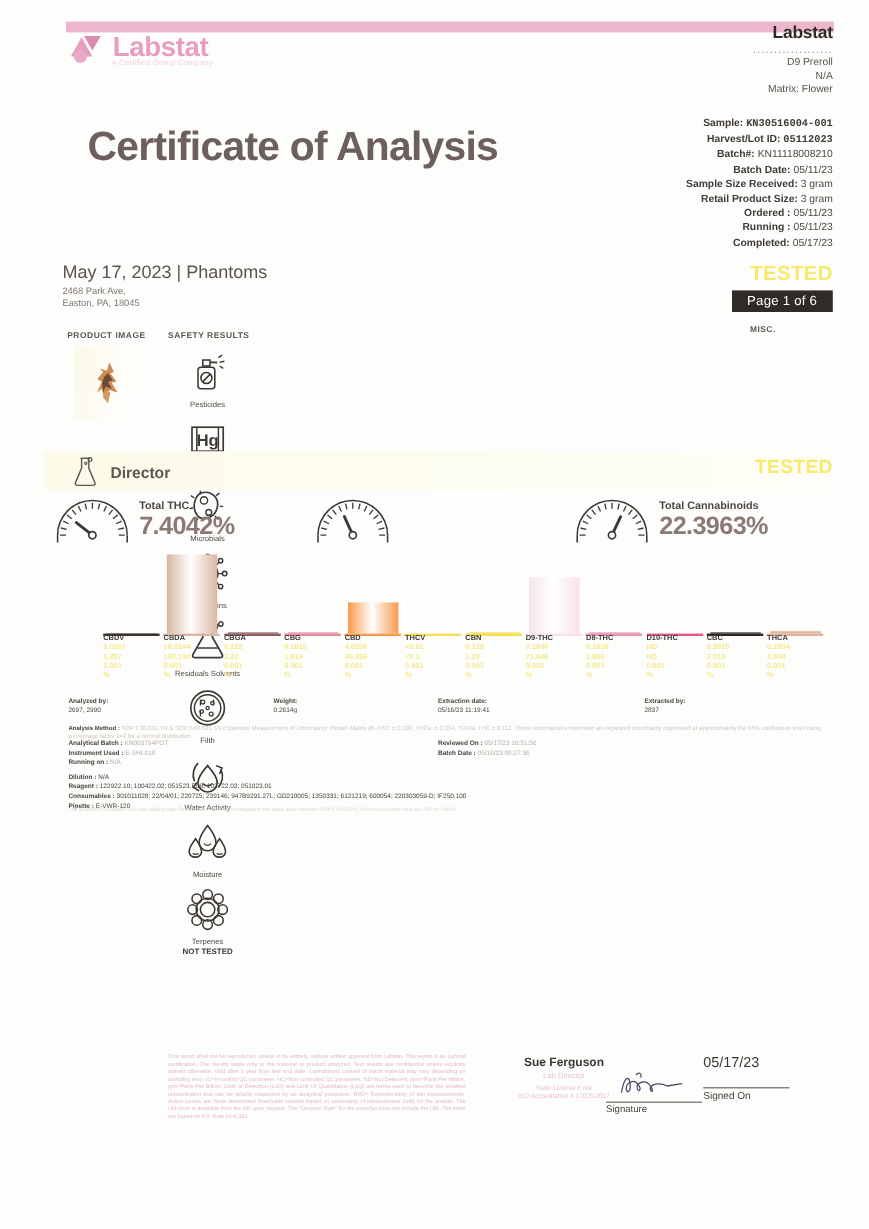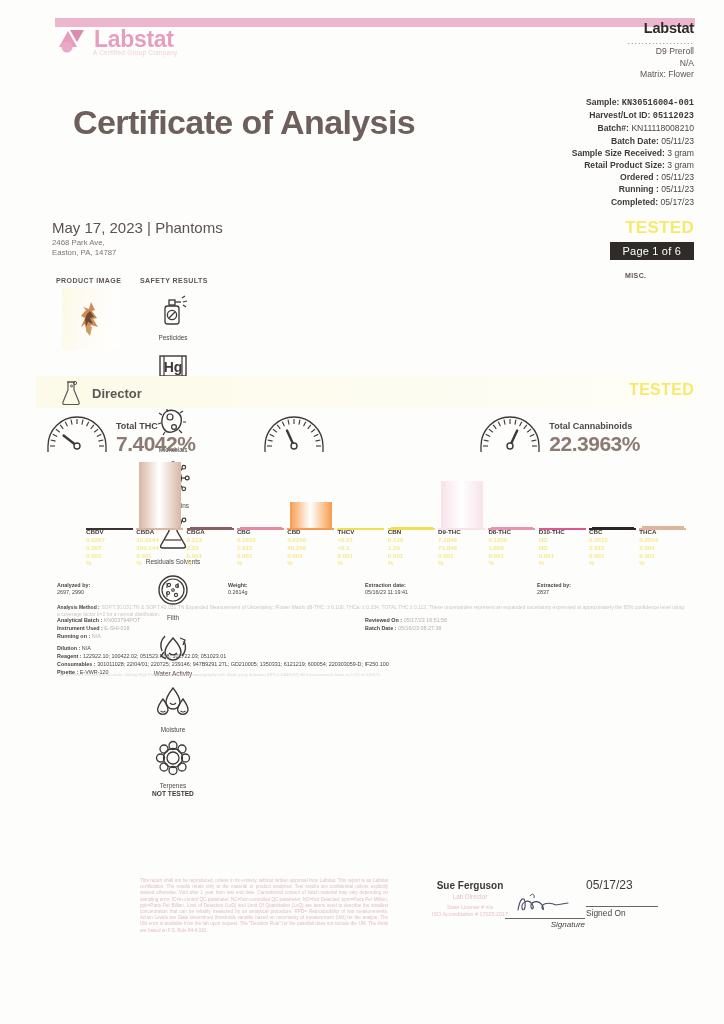--- a/index.html
+++ b/index.html
@@ -70,21 +70,21 @@
 
   
   .pot-band { position:absolute; left:36px; top:376px; width:652px; height:32px;
               background:linear-gradient(90deg,#fcfbe9 0%,#fdfcf1 60%,#fefef8 100%); }
   .pot-flask { position:absolute; left:60px; top:380px; width:22px; height:26px; }
   .pot-title { position:absolute; left:92px; top:386px; font-size:13px; font-weight:bold; color:#5e5653; }
   .pot-tested { position:absolute; right:30px; top:381px; font-size:16px; font-weight:bold;
                 color:#f7e96a; letter-spacing:.3px; }
 
   .gauges { position:absolute; left:46px; top:412px; width:650px; display:flex; }
-  .g { width:217px; display:flex; align-items:flex-end; gap:8px; }
+  .g { width:217px; display:flex; align-items:flex-start; gap:8px; }
   .g .dial { width:62px; height:44px; flex:0 0 62px; }
   .g .txt { padding-top:4px; }
   .g .lbl { font-size:9px; font-weight:bold; color:#4e4745; }
   .g .val { font-size:21px; font-weight:bold; color:#8b7a74; letter-spacing:-.5px; margin-top:1px; }
 
   
   .chart { position:absolute; left:86px; top:460px; width:604px; height:112px; }
   .bars { position:absolute; left:0; bottom:44px; width:604px; height:68px; display:flex; }
   .col { width:50.3px; position:relative; }
   .col .bar { position:absolute; bottom:0; left:3px; width:42px; }
@@ -107,22 +107,22 @@
   .disclaimer { position:absolute; left:140px; top:878px; width:248px; font-size:4.6px;
                 color:#e3bcc8; line-height:6.2px; text-align:justify; }
   .sig-name { position:absolute; left:410px; top:880px; width:120px; text-align:center;
               font-size:10px; font-weight:bold; color:#3d3836; }
   .sig-role { position:absolute; left:410px; top:893px; width:120px; text-align:center;
               font-size:6.4px; color:#e6c3cf; }
   .sig-lic { position:absolute; left:390px; top:904px; width:160px; text-align:center;
              font-size:5.4px; color:#e6c3cf; line-height:7.2px; }
   .sig-mark { position:absolute; left:512px; top:890px; width:62px; height:26px; }
   .sig-line { position:absolute; left:505px; top:918px; width:80px; border-top:1px solid #6d6663; }
-  .sig-cap { position:absolute; left:505px; top:920px; width:80px; text-align:right;
-             font-size:8px; color:#4a4441;font-style:italic; }
+  .sig-cap { position:absolute; left:505px; top:920px; width:80px; text-align:left;
+             font-size:8px; color:#4a4441; }
   .sign-date { position:absolute; left:586px; top:878px; font-size:12px; color:#3d3836; }
   .sign-line { position:absolute; left:586px; top:906px; width:72px; border-top:1px solid #6d6663; }
   .sign-cap { position:absolute; left:586px; top:908px; font-size:8.4px; color:#4a4441; }
 </style>
 </head>
 <body>
 
 <div class="page">
 
   <div class="topbar"></div>
@@ -160,21 +160,21 @@
       <div><b>Completed:</b> <span class="v">05/17/23</span></div>
     </div>
 
   <div class="tested-top">TESTED</div>
   <div class="page-badge">Page 1 of 6</div>
 
   <div class="title">Certificate of Analysis</div>
   <div class="client">May 17, 2023 | Phantoms</div>
   <div class="client-addr">
     <div>2468 Park Ave,</div>
-    <div>Easton, PA, 14787</div>
+    <div>Easton, PA, 18045</div>
   </div>
 
   <div class="sec-label" style="left:56px; top:277px;">PRODUCT IMAGE</div>
   <div class="sec-label" style="left:140px; top:277px;">SAFETY RESULTS</div>
   <div class="misc-label">MISC.</div>
 
   <div class="prod-img">
     <svg class="bud" viewBox="0 0 26 40">
       <path d="M13 2 L17 10 L14 11 L19 18 L15 19 L20 27 L13 25 L9 33 L7 24 L3 27 L7 18 L3 16 L8 10 L5 7 L11 9 Z" fill="#cf8b54"></path>
       <path d="M12 11 L16 17 L12 18 L15 24 L10 22 L8 27 L7 19 L9 14 Z" fill="#6a4b33"></path>

